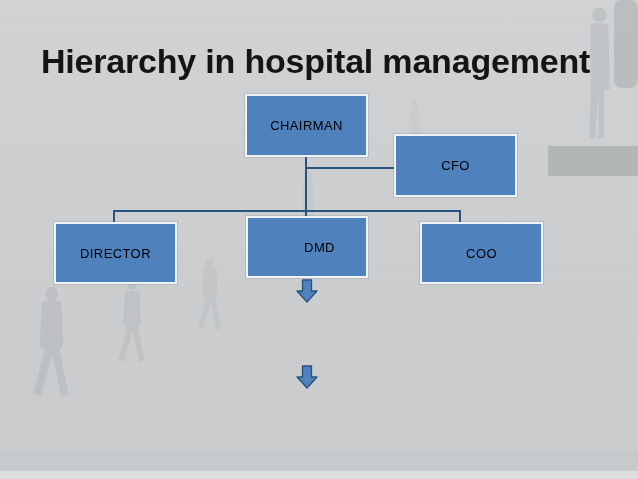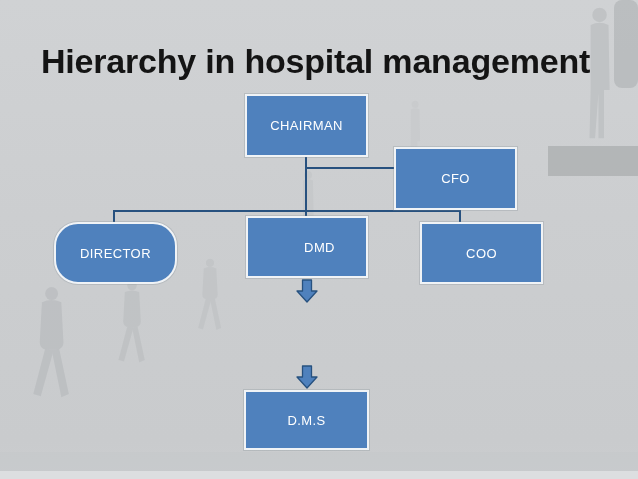--- a/index.html
+++ b/index.html
@@ -15,25 +15,25 @@
     font-size:34px;font-weight:700;color:#141414;letter-spacing:-0.2px;
     white-space:nowrap;
   }
   .node{
     position:absolute;box-sizing:border-box;
     background:#4f81bd;border:2px solid #f0f3f6;
     display:flex;align-items:center;justify-content:center;
     box-shadow:0 0 0 1px rgba(120,130,140,0.25);
   }
   .node-label{
-    color:#ffffff;font-size:13px;letter-spacing:0.4px;font-weight:400;
+    color:#000000;font-size:13px;letter-spacing:0.4px;font-weight:400;
   }
   .n-chairman{left:245px;top:94px;width:123px;height:63px;}
-  .n-cfo{left:394px;top:147px;width:123px;height:63px;}
-  .n-director{left:54px;top:222px;width:123px;height:62px;border-radius:24px;}
+  .n-cfo{left:394px;top:134px;width:123px;height:63px;}
+  .n-director{left:54px;top:222px;width:123px;height:62px;}
   .n-dmd{left:246px;top:216px;width:122px;height:62px;padding-left:25px;}
   .n-coo{left:420px;top:222px;width:123px;height:62px;}
   .n-ms{left:246px;top:302px;width:123px;height:62px;}
   .n-dms{left:244px;top:390px;width:125px;height:60px;}
   .conn{position:absolute;background:#27517f;}
   .c-stem{left:305px;top:156px;width:2px;height:61px;}
   .c-cfo-branch{left:306px;top:167px;width:88px;height:2px;}
   .c-tbar{left:113px;top:210px;width:348px;height:2px;}
   .c-drop-left{left:113px;top:211px;width:2px;height:12px;}
   .c-drop-right{left:459px;top:211px;width:2px;height:12px;}
@@ -108,17 +108,14 @@
   </div>
   <div class="node n-director">
     <span class="node-label">DIRECTOR</span>
   </div>
   <div class="node n-dmd">
     <span class="node-label">DMD</span>
   </div>
   <div class="node n-coo">
     <span class="node-label">COO</span>
   </div>
-  <div class="node n-dms">
-    <span class="node-label">D.M.S</span>
-  </div>
 
 </div>
 
 </body></html>

